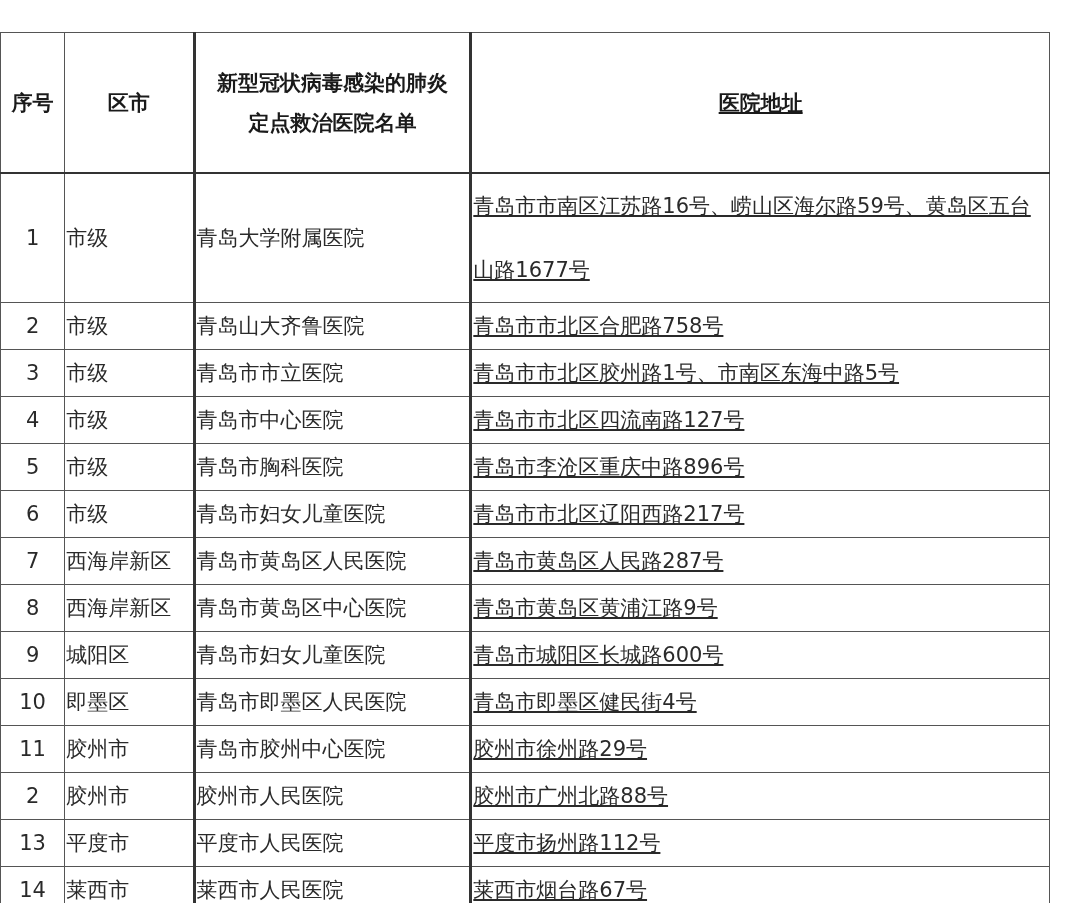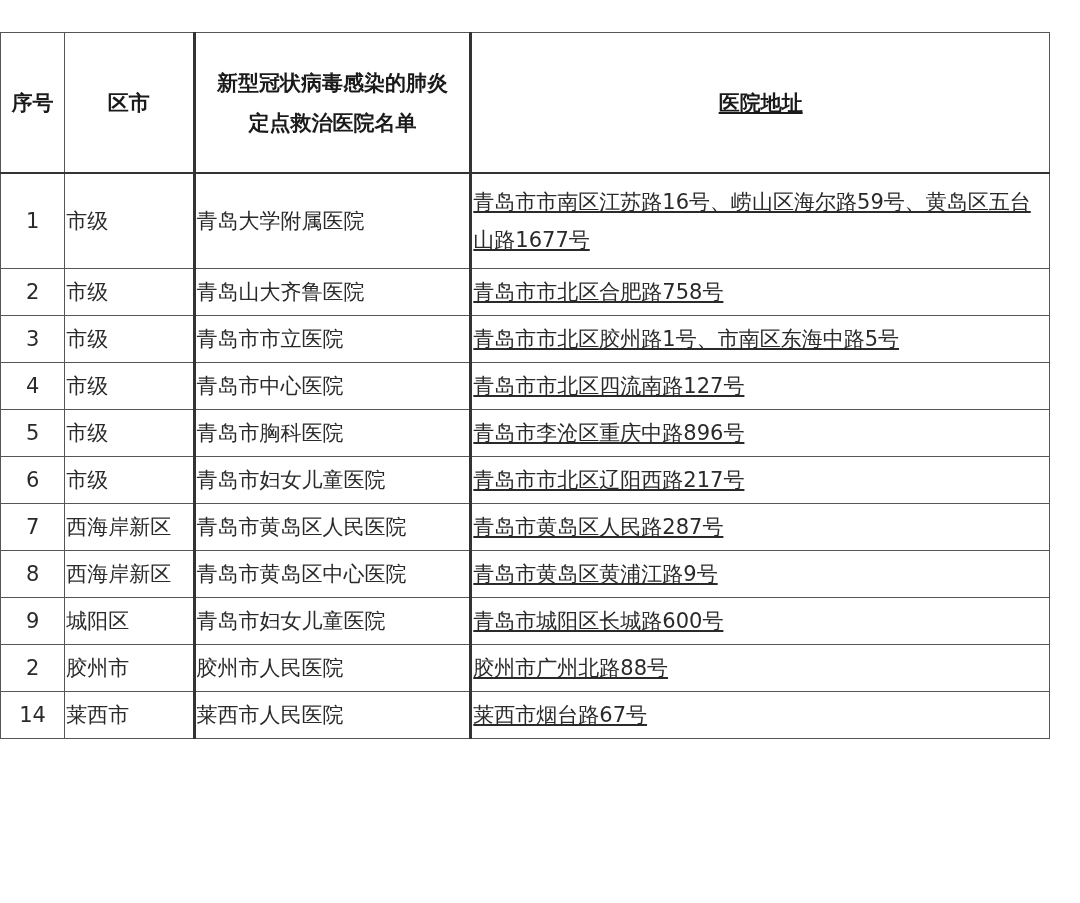--- a/index.html
+++ b/index.html
@@ -44,21 +44,21 @@
       line-height: 46px;
       text-align: left;
       padding-left: 1px;
     }
     .tbl td.num {
       text-align: center;
       padding-left: 0;
     }
     .tbl td.addr-wrap {
       white-space: normal;
-      line-height: 38px;
+      line-height: 64px;
       height: 94px;
       word-break: break-all;
       padding-right: 6px;
     }
     .tbl tr.tall td {
       height: 94px;
     }
     .c1 { width: 64px; }
     .c2 { width: 129px; }
     .c3 { width: 276px; }
@@ -146,24 +146,42 @@
       <td class="hospital-col">青岛市黄岛区中心医院</td>
       <td class="addr-col outer-r">青岛市黄岛区黄浦江路9号</td>
     </tr>
     <tr>
       <td class="num">9</td>
       <td class="sep-l">城阳区</td>
       <td class="hospital-col">青岛市妇女儿童医院</td>
       <td class="addr-col outer-r">青岛市城阳区长城路600号</td>
     </tr>
     <tr>
+      <td class="num">10</td>
+      <td class="sep-l">即墨区</td>
+      <td class="hospital-col">青岛市即墨区人民医院</td>
+      <td class="addr-col outer-r">青岛市即墨区健民街4号</td>
+    </tr>
+    <tr>
+      <td class="num">11</td>
+      <td class="sep-l">胶州市</td>
+      <td class="hospital-col">青岛市胶州中心医院</td>
+      <td class="addr-col outer-r">胶州市徐州路29号</td>
+    </tr>
+    <tr>
       <td class="num">2</td>
       <td class="sep-l">胶州市</td>
       <td class="hospital-col">胶州市人民医院</td>
       <td class="addr-col outer-r">胶州市广州北路88号</td>
+    </tr>
+    <tr>
+      <td class="num">13</td>
+      <td class="sep-l">平度市</td>
+      <td class="hospital-col">平度市人民医院</td>
+      <td class="addr-col outer-r">平度市扬州路112号</td>
     </tr>
     <tr>
       <td class="num">14</td>
       <td class="sep-l">莱西市</td>
       <td class="hospital-col">莱西市人民医院</td>
       <td class="addr-col outer-r">莱西市烟台路67号</td>
     </tr>
   </tbody>
 </table>
 

